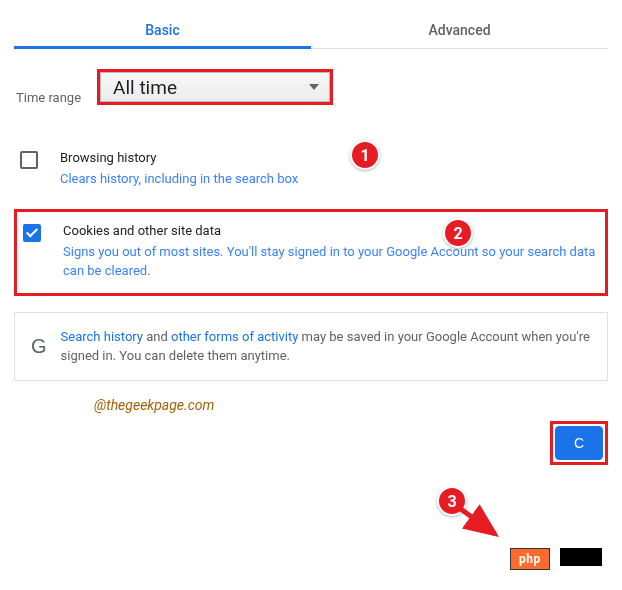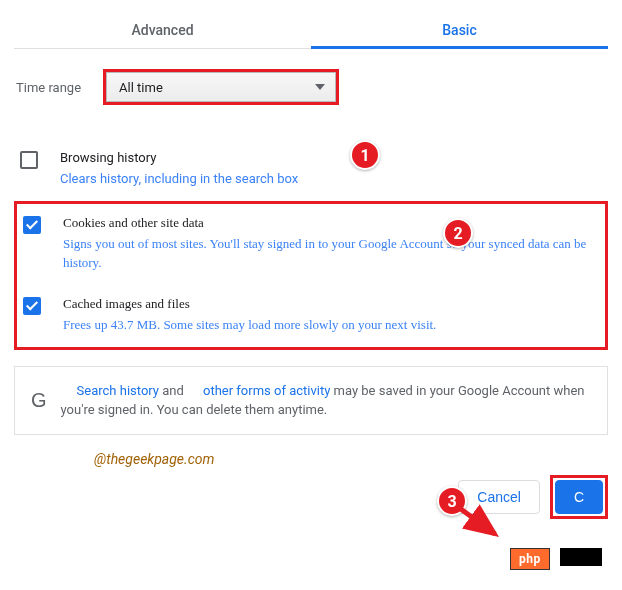--- a/index.html
+++ b/index.html
@@ -39,22 +39,22 @@
     }
     .tab.active::after {
       content: "";
       position: absolute;
       left: 0; right: 0; bottom: -1px;
       height: 3px;
       background: #1a73e8;
     }
     .row-timerange {
       display: flex;
-      align-items: center;
-      gap: 22px;
+      align-items: flex-end;
+      gap: 16px;
       padding: 4px 2px 6px 2px;
     }
     .label-muted {
       color: #5f6368;
       font-size: 13px;
     }
     .select-wrap {
       border: 3px solid #e51c23;
       padding: 0;
       display: inline-block;
@@ -62,39 +62,38 @@
     .select {
       display: flex;
       align-items: center;
       justify-content: space-between;
       width: 230px;
       height: 30px;
       padding: 0 10px 0 12px;
       border: 1px solid #b9b9b9;
       background: linear-gradient(#f7f7f7, #ececec);
       cursor: pointer;
-      font-size: 13px;
+      font-size: 19px;
       color: #202124;
     }
     .chev {
       width: 0; height: 0;
       border-left: 5px solid transparent;
       border-right: 5px solid transparent;
       border-top: 6px solid #5f6368;
     }
     .items { margin-top: 28px; }
     .item {
       display: flex;
       gap: 22px;
       padding: 10px 6px 12px 6px;
     }
     .group-box {
       border: 3px solid #e51c23;
-      margin-top: 0;
-      font-family: Liberation Serif, serif;
+      margin-top: 8px;
     }
     .cb {
       width: 18px; height: 18px;
       border: 2px solid #5f6368;
       border-radius: 2px;
       margin-top: 2px;
       flex-shrink: 0;
       position: relative;
       cursor: pointer;
     }
@@ -125,21 +124,21 @@
       line-height: 1.5;
     }
     .glogo {
       font-family: 'Product Sans', Arial, sans-serif;
       font-size: 20px;
       font-weight: 500;
       color: #5f6368;
       align-self: center;
       padding-left: 2px;
     }
-    .link { color: #1a73e8; margin-left: 16px; }
+    .link { color: #1a73e8; }
     .watermark {
       color: #a16207;
       font-size: 14px;
       padding: 6px 0 0 80px;
       font-style: italic;
     }
     .actions {
       display: flex;
       justify-content: flex-end;
       gap: 10px;
@@ -199,22 +198,22 @@
       background: #000;
       height: 18px;
     }
   </style>
 </head>
 <body>
 
 <div class="dialog">
 
   <div class="tabs">
+    <div class="tab active">Basic</div>
     <div class="tab">Advanced</div>
-    <div class="tab active">Basic</div>
   </div>
 
   <div class="row-timerange">
     <span class="label-muted">Time range</span>
     <span class="select-wrap">
       <div class="select">
         <span>All time</span>
         <span class="chev"></span>
       </div>
     </span>
@@ -228,45 +227,37 @@
         <div class="item-title">Browsing history</div>
         <div class="item-desc">Clears history, including in the search box</div>
       </div>
     </div>
 
     <div class="group-box">
       <div class="item">
         <div class="cb checked"></div>
         <div class="item-body">
           <div class="item-title">Cookies and other site data</div>
-          <div class="item-desc">Signs you out of most sites. You'll stay signed in to your Google Account so your synced data can be history.</div>
-        </div>
-      </div>
-      <div class="item">
-        <div class="cb checked"></div>
-        <div class="item-body">
-          <div class="item-title">Cached images and files</div>
-          <div class="item-desc">Frees up 43.7 MB. Some sites may load more slowly on your next visit.</div>
+          <div class="item-desc">Signs you out of most sites. You'll stay signed in to your Google Account so your search data can be cleared.</div>
         </div>
       </div>
     </div>
 
   </div>
 
   <div class="info-box">
     <div class="glogo">G</div>
     <div>
       <span class="link">Search history</span><span> and </span><span class="link">other forms of activity</span><span> may be saved in your Google Account when you're signed in. You can delete them anytime.</span>
     </div>
   </div>
 
   <div class="watermark">@thegeekpage.com</div>
 
   <div class="actions">
-    <button class="btn">Cancel</button>
     <span class="primary-wrap">
       <button class="btn primary">C</button>
     </span>
   </div>
 </div>
 
 <div class="badge" style="left:350px; top:140px;">1</div>
 <div class="badge" style="left:443px; top:218px;">2</div>
 <div class="badge" style="left:437px; top:486px;">3</div>
 

